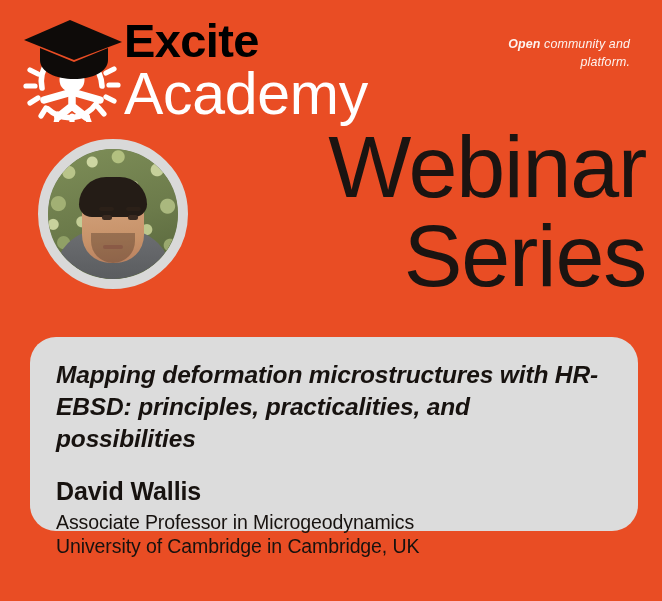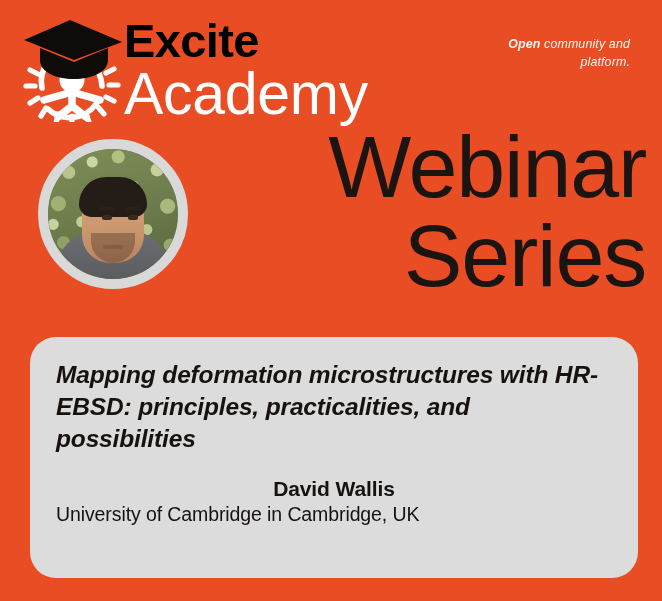--- a/index.html
+++ b/index.html
@@ -211,46 +211,45 @@
     border-radius: 0 0 22px 22px;
     background: rgba(50,34,24,0.32);
   }
 
   
   #info-card {
     position: absolute;
     left: 30px;
     top: 337px;
     width: 608px;
-    height: 241px;
+    height: 194px;
     background: #dcdcdc;
     border-radius: 26px;
     box-sizing: border-box;
     padding: 22px 26px 18px 26px;
   }
   #talk-title {
     margin: 0;
     color: #17120f;
     font-size: 24.5px;
     font-style: italic;
     font-weight: 700;
     line-height: 1.31;
     letter-spacing: -0.15px;
   }
   #speaker-block {
     margin-top: 22px;
   }
   #speaker-name {
     display: block;
     color: #17120f;
-    font-size: 21px;
+    font-size: 25px;
     font-weight: 700;
     letter-spacing: -0.1px;
     line-height: 1.18;
-    text-align: center;
   }
   .speaker-line {
     display: block;
     color: #17120f;
     font-size: 19.5px;
     font-weight: 400;
     letter-spacing: -0.1px;
     line-height: 1.25;
   }
   .speaker-line.first { margin-top: 3px; }
@@ -325,17 +324,18 @@
       <div class="eye right"></div>
       <div class="beard"></div>
       <div class="mouth"></div>
     </div>
   </div>
 
   <div id="info-card">
     <div id="talk-title">Mapping deformation microstructures with HR-EBSD: principles, practicalities, and possibilities</div>
     <div id="speaker-block">
       <span id="speaker-name">David Wallis</span>
+      <span class="speaker-line first">Associate Professor in Microgeodynamics</span>
       <span class="speaker-line">University of Cambridge in Cambridge, UK</span>
     </div>
   </div>
 
 </div>
 
 </body></html>

